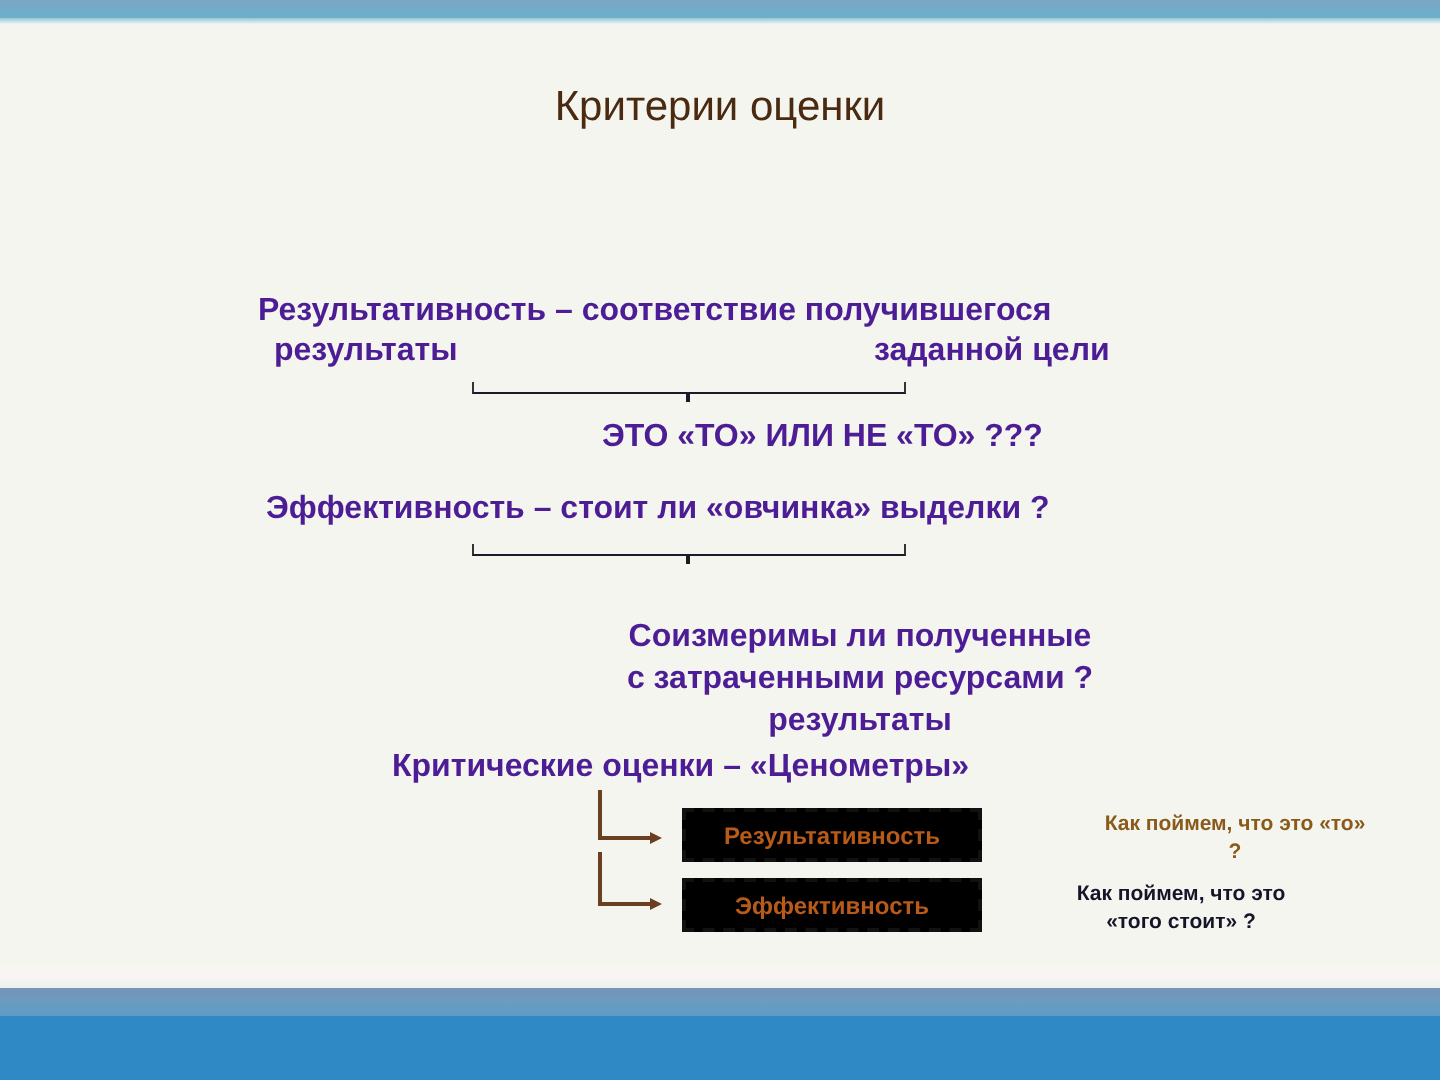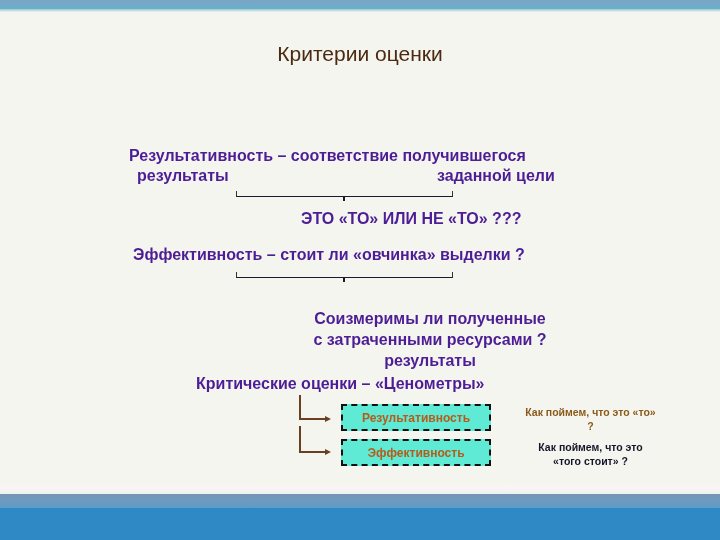--- a/index.html
+++ b/index.html
@@ -26,21 +26,21 @@
 
   .bracket { position: absolute; border-left: 1px solid #333; border-right: 1px solid #333;
     border-bottom: 1.5px solid #1a1a2a; height: 5px; }
   .bracket .tick { position: absolute; width: 1.5px; height: 4px; background: #1a1a2a; bottom: -5px; }
 
   .conn-v { position: absolute; width: 2px; background: #6b4020; }
   .conn-h { position: absolute; height: 2px; background: #6b4020; }
   .arrow { position: absolute; width: 0; height: 0; border-top: 3px solid transparent;
     border-bottom: 3px solid transparent; border-left: 6px solid #6b4020; }
 
-  .crit-box { position: absolute; width: 146px; height: 23px; background: #5eead4;
+  .crit-box { position: absolute; width: 146px; height: 23px; background: #000000;
     border: 2px dashed #111; color: #b85a18; font-weight: bold; font-size: 12px;
     display: flex; align-items: center; justify-content: center; }
 
   .note { position: absolute; font-size: 10.5px; text-align: center; line-height: 14px; font-weight: bold; }
 </style>
 </head>
 <body>
 
 <div class="top-band"></div>
 <div class="top-line"></div>
@@ -77,21 +77,21 @@
 <div class="conn-h" style="left:299px; top:418px; height:2px; width:26px;"></div>
 <div class="arrow" style="left:325px; top:416px;"></div>
 
 <div class="conn-v" style="left:299px; top:426px; height:26px;"></div>
 <div class="conn-h" style="left:299px; top:451px; height:2px; width:26px;"></div>
 <div class="arrow" style="left:325px; top:449px;"></div>
 
 <div class="crit-box" style="left:341px; top:404px;">Результативность</div>
 <div class="crit-box" style="left:341px; top:439px;">Эффективность</div>
 
-<div class="note" style="left:508px; top:405px; width:165px; color:#8a5a1a;">
+<div class="note" style="left:535px; top:405px; width:165px; color:#8a5a1a;">
   <div>Как поймем, что это «то»</div>
   <div>?</div>
 </div>
 <div class="note" style="left:508px; top:440px; width:165px; color:#15152a;">
   <div>Как поймем, что это</div>
   <div>«того стоит» ?</div>
 </div>
 
 <div class="bottom-fade"></div>
 <div class="bottom-band-1"></div>

